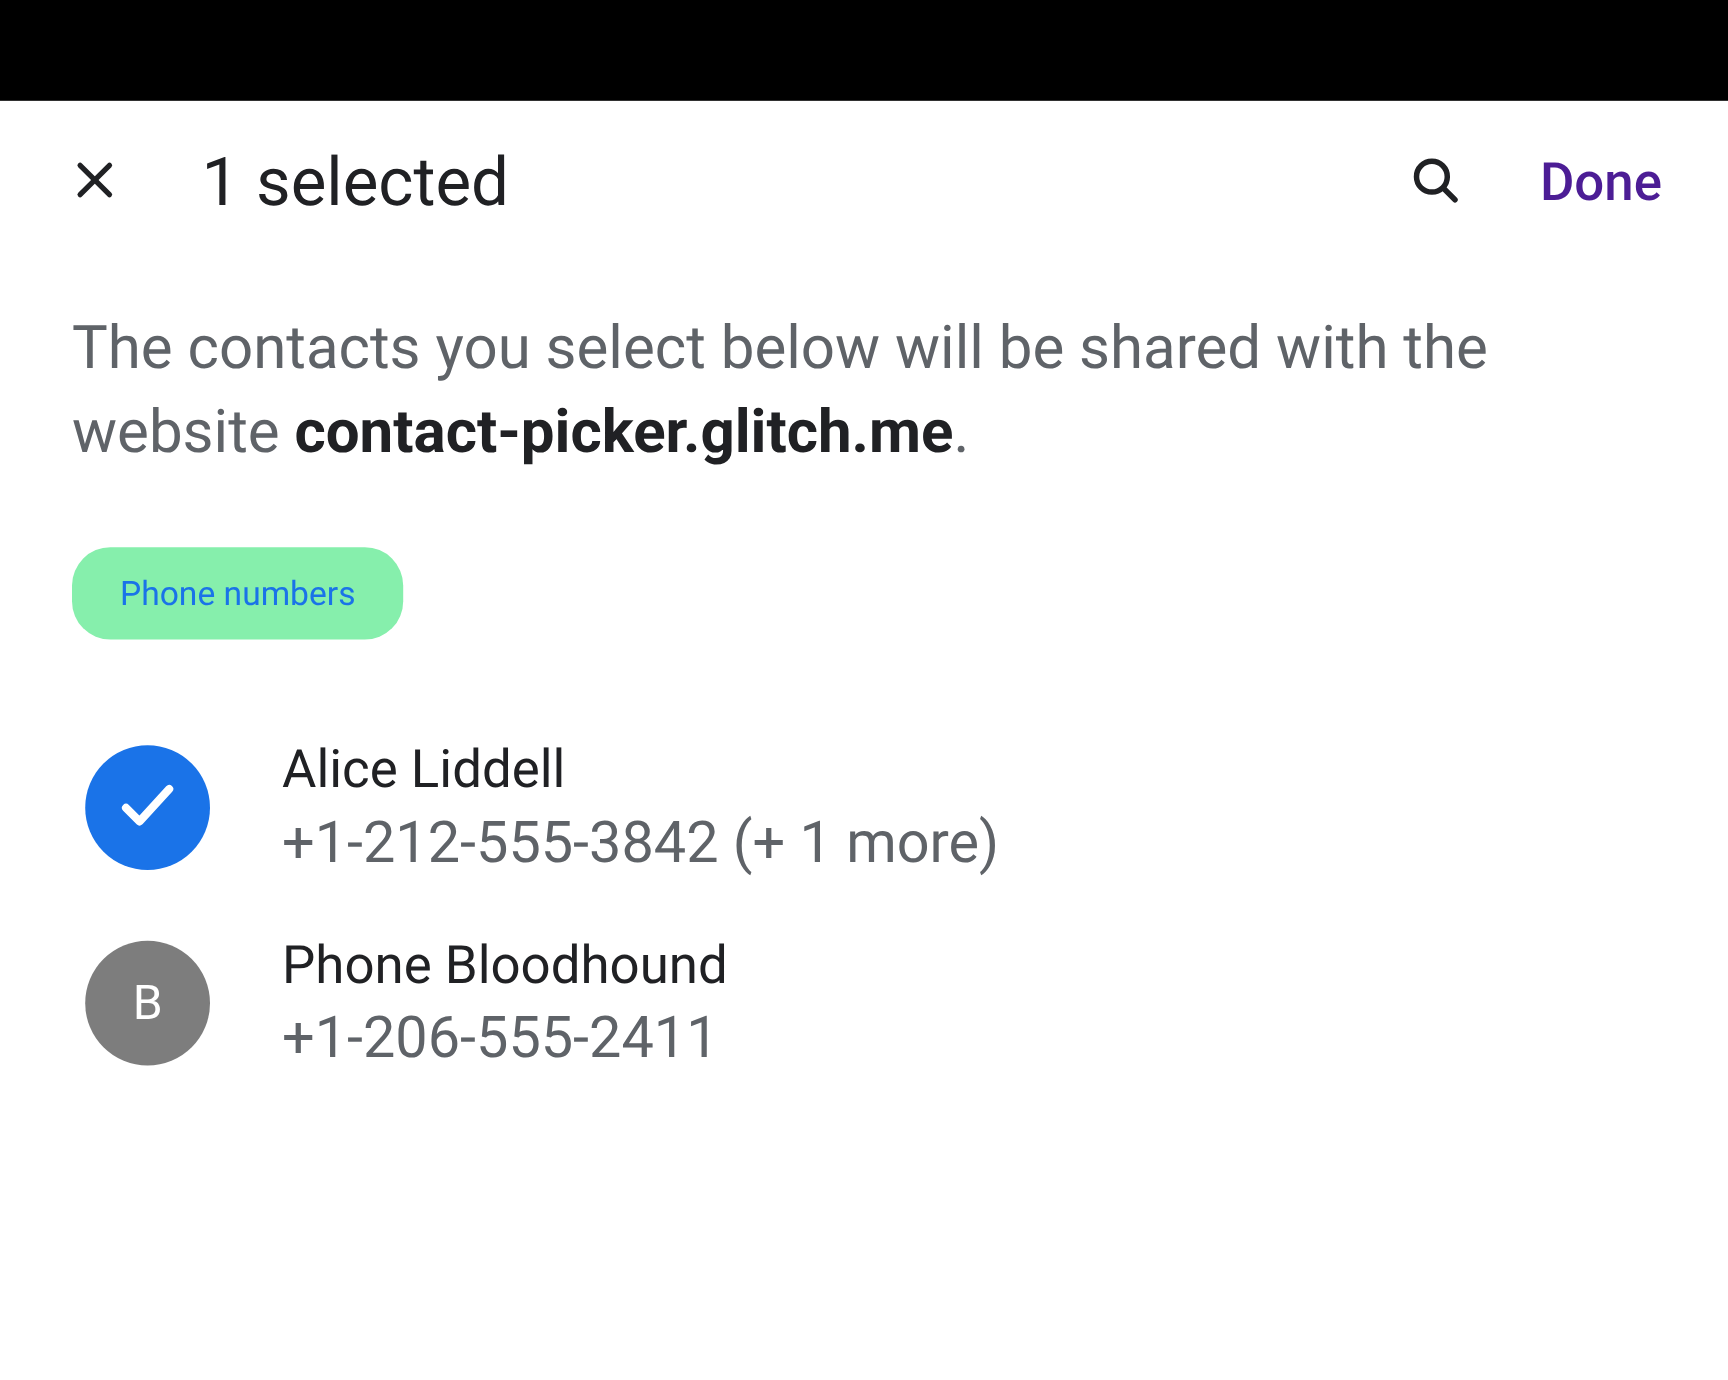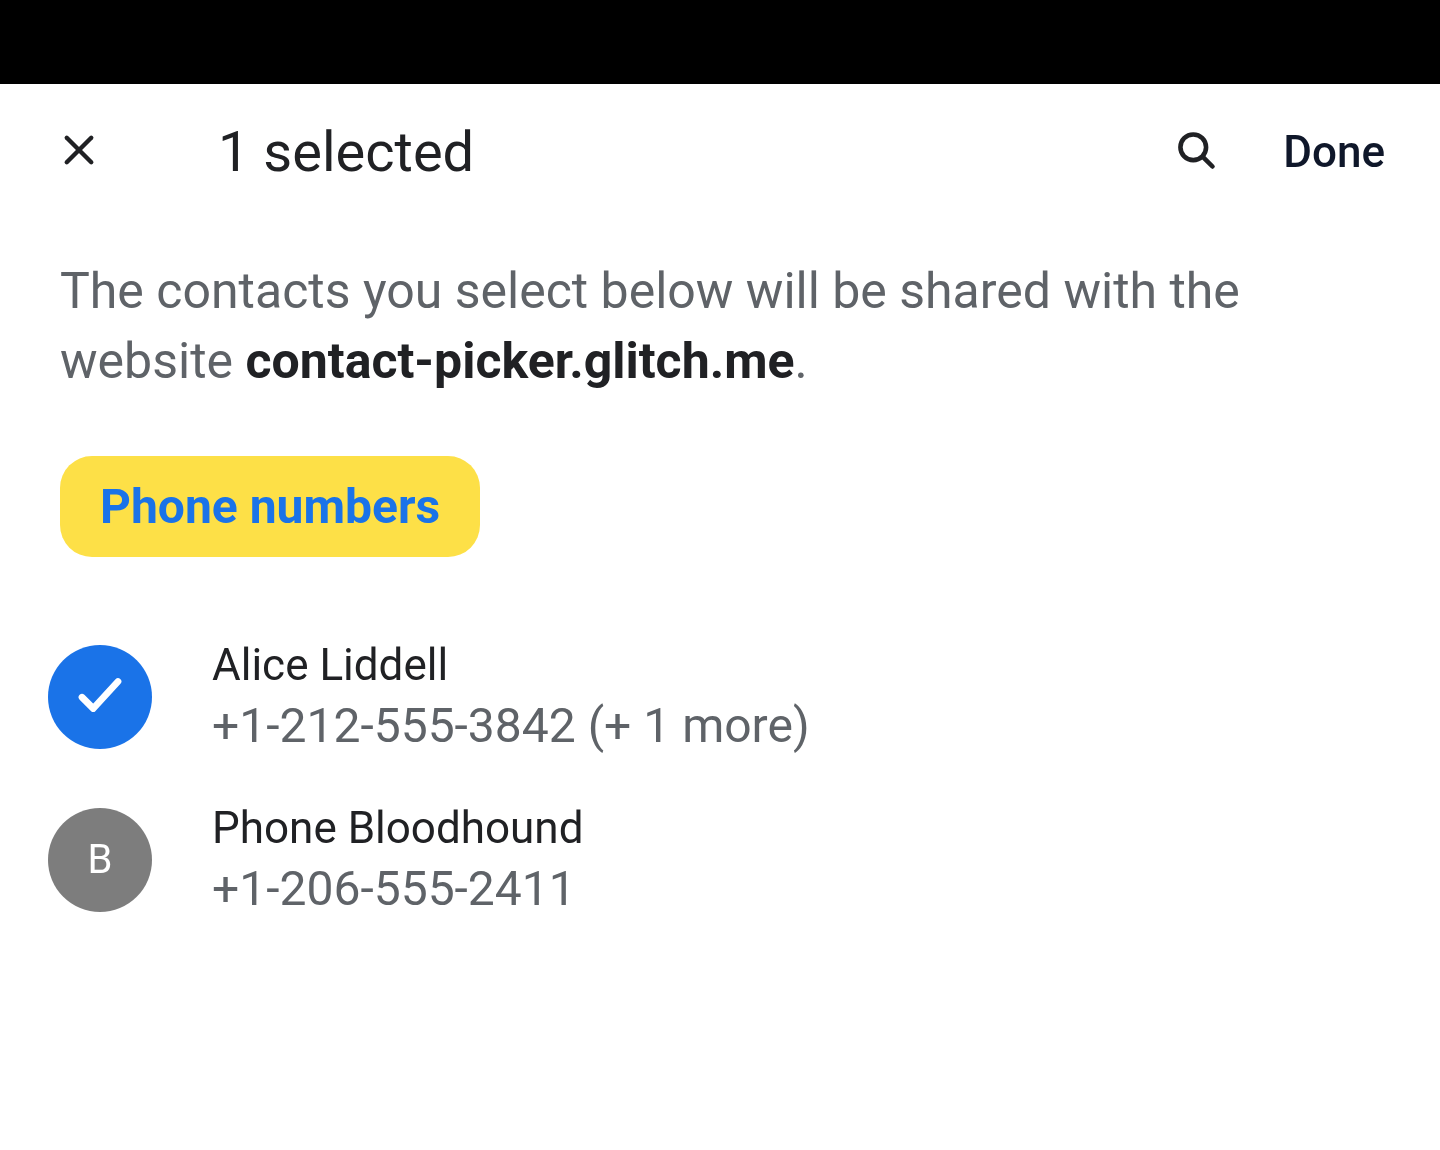--- a/index.html
+++ b/index.html
@@ -3,29 +3,29 @@
   <meta charset="utf-8">
   <style>
     * { margin: 0; padding: 0; box-sizing: border-box; }
     body { font-family: -apple-system, BlinkMacSystemFont, 'Segoe UI', Roboto, Arial, sans-serif; background: #fff; }
     .status-bar { height: 84px; background: #000; }
     .header {
       display: flex; align-items: center; padding: 35px 55px 35px 50px;
     }
     .close-btn { width: 58px; height: 58px; display: flex; align-items: center; justify-content: center; cursor: pointer; }
     .close-btn svg { width: 42px; height: 42px; }
-    .header-title { font-size: 56px; color: #202124; margin-left: 110px; flex: 1; font-weight: 400; }
+    .header-title { font-size: 56px; color: #202124; margin-left: 60px; flex: 1; font-weight: 400; }
     .search-btn { width: 58px; height: 58px; display: flex; align-items: center; justify-content: center; cursor: pointer; margin-right: 58px; }
     .search-btn svg { width: 44px; height: 44px; }
-    .done-btn { font-size: 44px; color: #0f172a; font-weight: 500; cursor: pointer; }
+    .done-btn { font-size: 44px; color: #4c1d95; font-weight: 500; cursor: pointer; }
     .description { padding: 36px 60px 0 60px; font-size: 50px; color: #5f6368; line-height: 1.4; }
     .description .host { font-weight: 700; color: #202124; }
     .chip-row { padding: 60px 60px 0 60px; }
-    .chip { display: inline-block; background: #fde047; color: #1a73e8; font-size: 48px; font-weight: 700; padding: 22px 40px; border-radius: 32px; }
-    .contacts { padding: 58px 60px 0 48px; }
+    .chip { display: inline-block; background: #86efac; color: #1a73e8; font-size: 28px; font-weight: 400; padding: 22px 40px; border-radius: 32px; }
+    .contacts { padding: 58px 60px 0 71px; }
     .contact-row { display: flex; align-items: center; padding: 24px 0; cursor: pointer; }
     .contact-avatar { width: 104px; height: 104px; border-radius: 50%; display: flex; align-items: center; justify-content: center; margin-right: 60px; flex-shrink: 0; }
     .contact-avatar.selected { background: #1a73e8; }
     .contact-avatar.unselected { background: #7d7d7d; color: #fff; font-size: 40px; font-weight: 400; }
     .contact-avatar.selected svg { width: 54px; height: 54px; }
     .contact-info { display: flex; flex-direction: column; }
     .contact-name { font-size: 44px; color: #202124; margin-bottom: 6px; }
     .contact-phone { font-size: 48px; color: #5f6368; }
   </style>
 </head>

